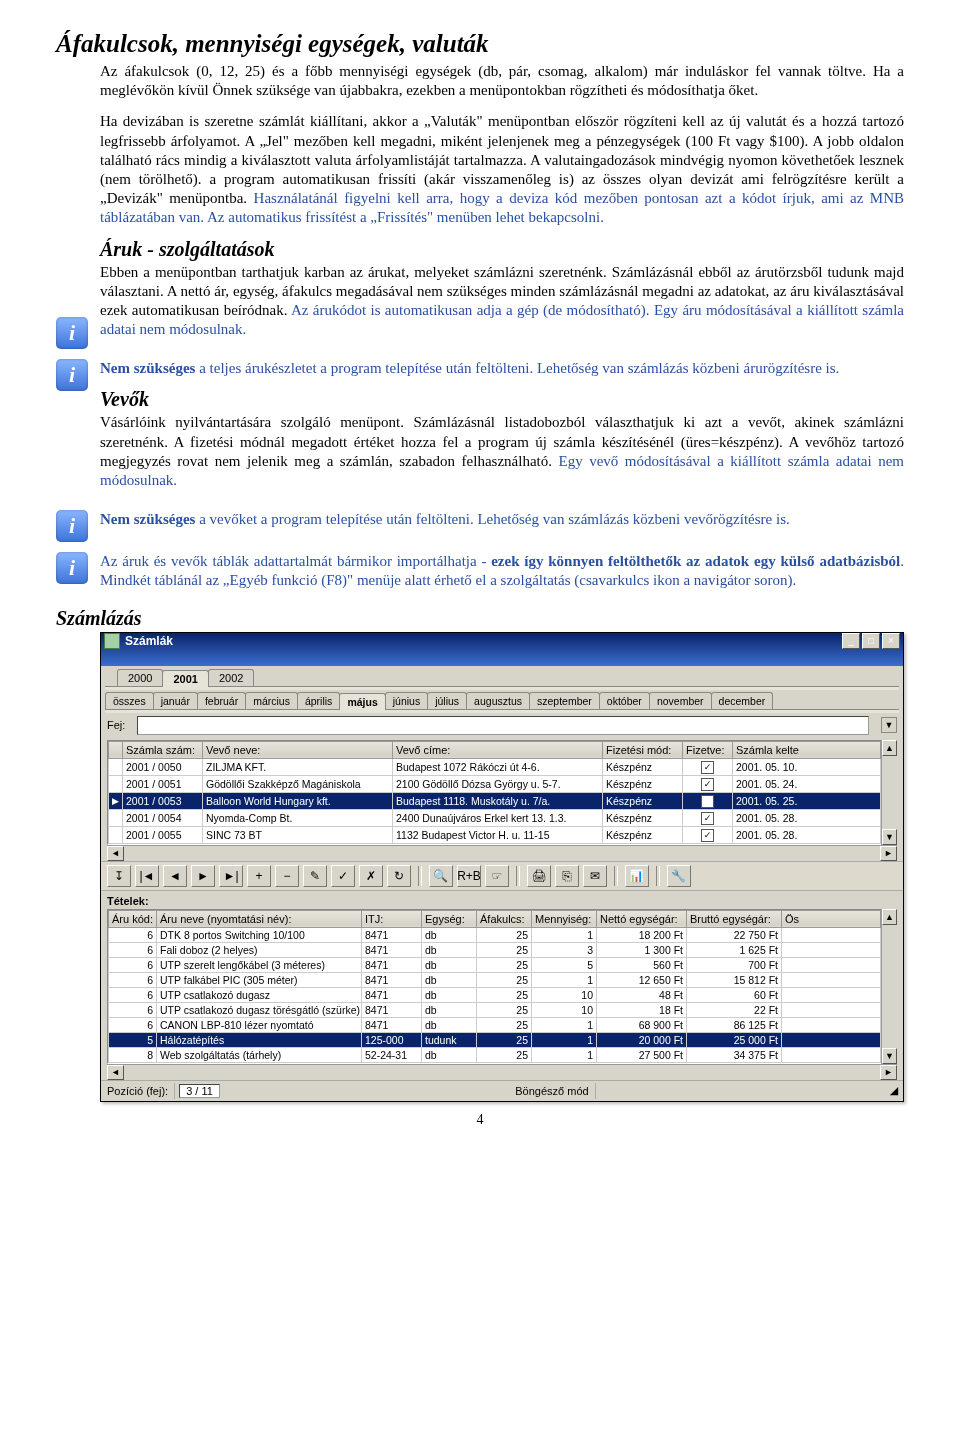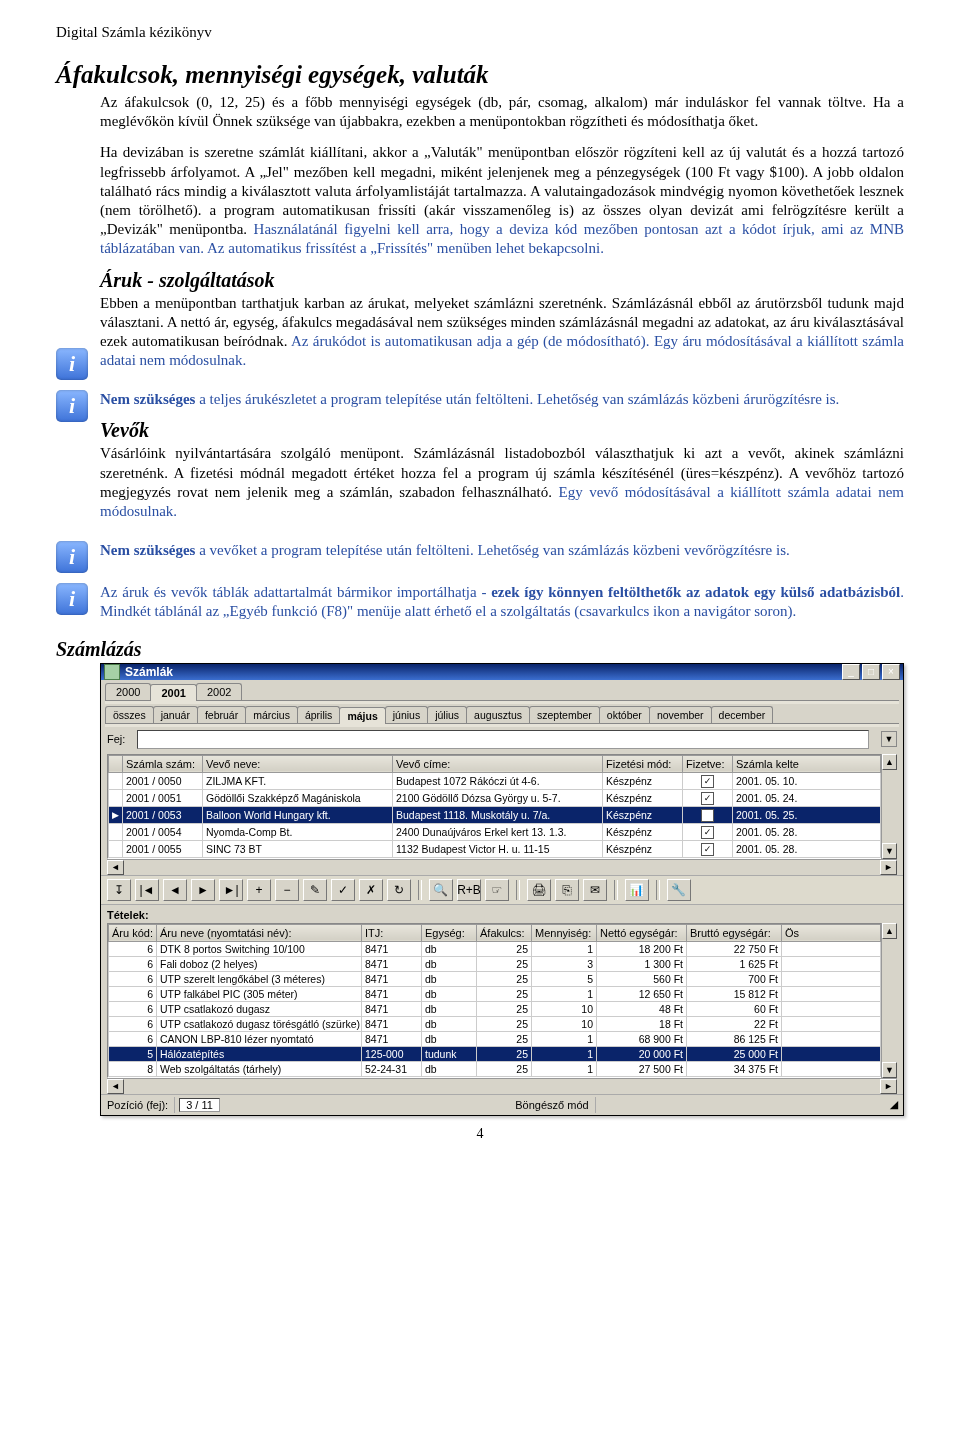--- a/index.html
+++ b/index.html
@@ -67,31 +67,31 @@
     border: 1px solid #000;
     background: #d7d4c9;
     font-family: Tahoma, Verdana, Arial, sans-serif;
     font-size: 11px;
     color: #000;
     box-shadow: 2px 2px 3px rgba(0,0,0,.25);
   }
   .titlebar {
     background: linear-gradient(#0a246a,#3b6ecf);
     color:#fff; display:flex; align-items:flex-start; justify-content:space-between;
-    height:16px; padding:0 3px;
+    height:33px; padding:0 3px;
   }
   .titlebar-left { display:flex; align-items:center; gap:5px; font-weight:bold; font-size:12px;}
   .win-icon { width:14px; height:14px; background:#a6d0a6; border:1px solid #4b7d4b; }
   .titlebar-btns { display:flex; gap:2px; }
   .titlebar-btns span {
     width:16px; height:14px; background:#d7d4c9; border:1px solid #fff;
     display:flex; align-items:center; justify-content:center; font-size:10px; line-height:1;
     border-right-color:#555; border-bottom-color:#555;
   }
-  .tabs { display:flex; padding:3px 4px 0 4px; gap:0; }
+  .tabs { display:flex; padding:3px 4px 0 16px; gap:0; }
   .tab {
     border:1px solid #888; border-bottom:none; background:#d7d4c9;
     padding:2px 10px; font-size:11px; border-top-left-radius:3px; border-top-right-radius:3px;
     margin-right:-1px;
   }
   .tab.active { background:#e6e3d8; position:relative; top:1px; z-index:2; font-weight:bold;}
   .tab-under { border-top:1px solid #888; margin:0 4px; background:#e6e3d8; height:3px; }
   .months { display:flex; padding:2px 4px 0 4px; font-size:10.5px; }
   .months .tab { padding:2px 7px; font-size:10.5px; }
   .filterbar { display:flex; align-items:center; gap:12px; padding:3px 6px; font-size:11px;}
@@ -159,21 +159,20 @@
   .gridwrap .grid { margin:0; flex:1; border-right:none; }
   col.marker { width:14px; }
   td.marker { text-align:center; font-size:9px; color:#333; }
   .num { text-align:right; }
 </style>
 </head>
 <body>
 
 <div class="page">
 
-  <div class="doc-header">Digital Számla kézikönyv</div>
 
   <h1 class="section indent-body">Áfakulcsok, mennyiségi egységek, valuták</h1>
   <p class="indent-body">Az áfakulcsok (0, 12, 25) és a főbb mennyiségi egységek (db, pár, csomag, alkalom) már induláskor fel vannak töltve. Ha a meglévőkön kívül Önnek szüksége van újabbakra, ezekben a menüpontokban rögzítheti és módosít­hatja őket.</p>
 
   <div class="tip tip-top">
     <div class="tip-icon">i</div>
     <div style="flex:1">
       <p>
         <span>Ha devizában is szeretne számlát kiállítani, akkor a „Valuták" menüpontban először rögzíteni kell az új valutát és a hozzá tartozó legfrissebb árfolyamot. A „Jel" mezőben kell megadni, miként jelenjenek meg a pénzegységek (100 Ft vagy $100). A jobb oldalon található rács mindig a kiválasztott valuta árfolyamlistáját tartalmazza. A valutaingadozások mindvégig nyomon követhetőek lesznek (nem törölhető). a program automatikusan frissíti (akár visszamenőleg is) az összes olyan devizát ami felrögzítésre került a „Devizák" menüpontba. </span><span class="blue">Használatánál figyelni kell arra, hogy a deviza kód mezőben pontosan azt a kódot írjuk, ami az MNB táblázatában van. Az automatikus frissítést a „Frissítés" menüben lehet bekapcsolni.</span>
       </p>

